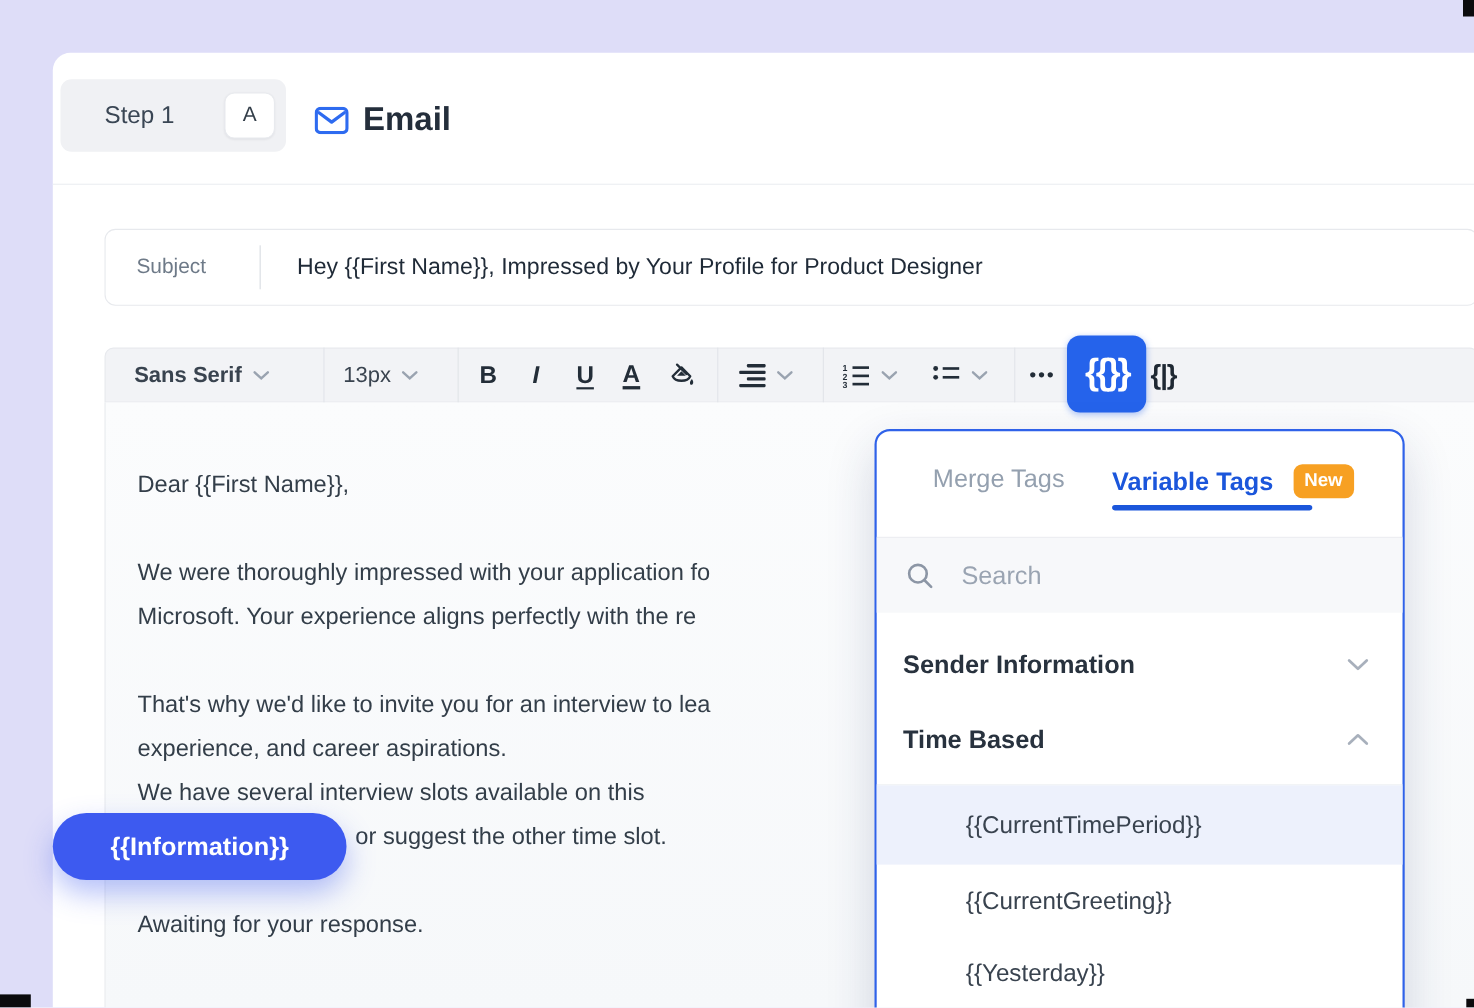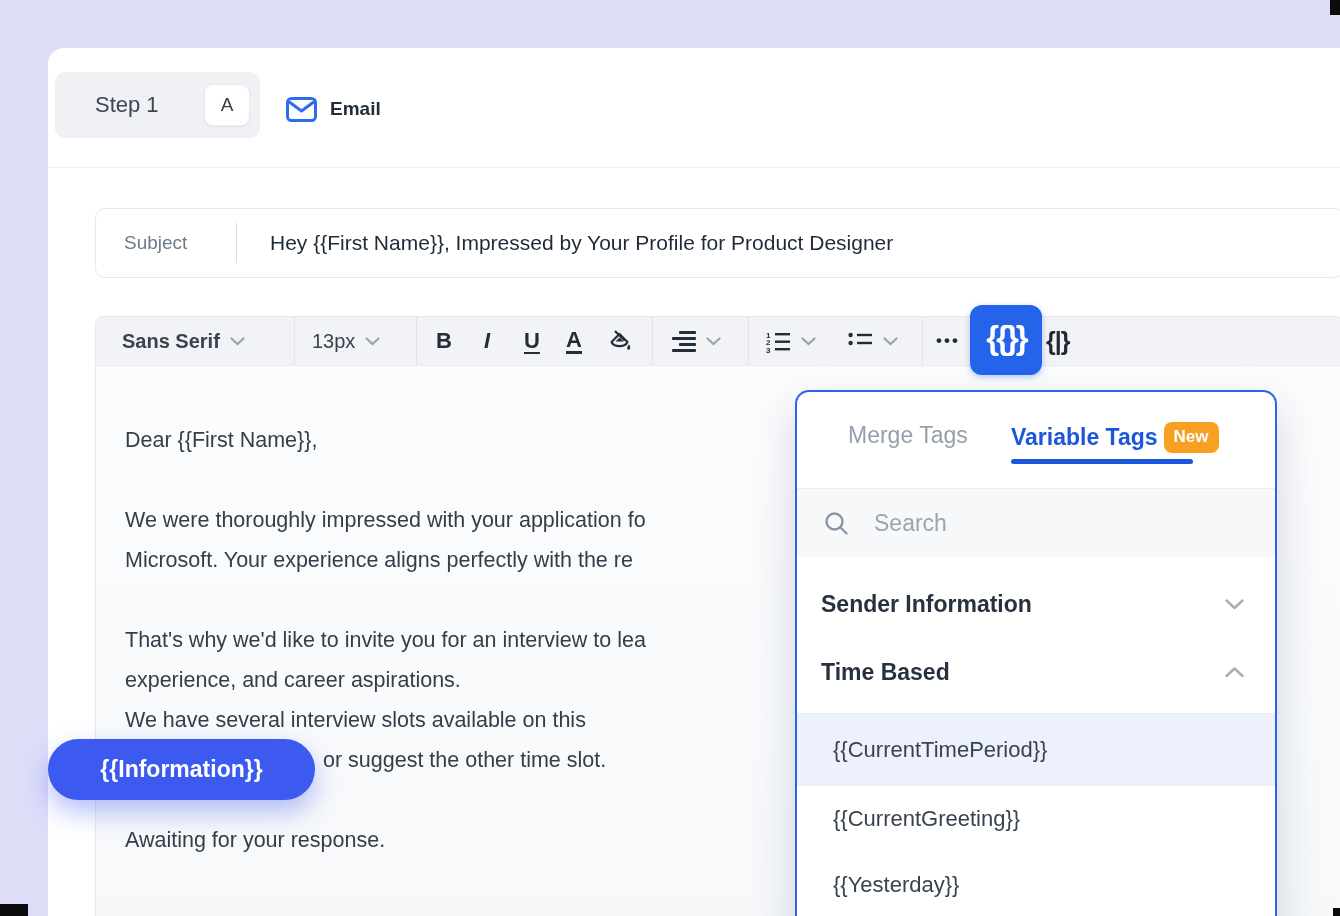--- a/index.html
+++ b/index.html
@@ -24,21 +24,21 @@
     display:flex; align-items:center; padding:0 10px 0 40px;
   }
   .step-label { font-size:22px; color:#3A4654; }
   .variant-badge {
     margin-left:auto; width:46px; height:42px; background:#FFFFFF;
     border:1px solid #E8EAEE; border-radius:9px; box-shadow:0 1px 2px rgba(16,24,40,.06);
     display:flex; align-items:center; justify-content:center;
     font-size:19px; color:#333E49;
   }
   .channel { position:absolute; left:286px; top:90px; display:flex; align-items:center; gap:13px; height:38px; }
-  .channel-label { font-size:19px; font-weight:700; color:#242E3B; }
+  .channel-label { font-size:30px; font-weight:700; color:#242E3B; }
 
   
   .subject-row {
     position:absolute; left:95px; right:-4px; top:208px; height:70px;
     background:#FFFFFF; border:1px solid #E7E9ED; border-radius:10px;
     display:flex; align-items:center; padding-left:28px;
   }
   .subject-label { font-size:19px; color:#6E7A88; font-weight:500; width:112px; }
   .subject-sep { width:1px; height:40px; background:#D8DCE2; margin-right:33px; }
   .subject-value { font-size:21px; color:#1F2A37; white-space:nowrap; }
@@ -89,32 +89,32 @@
   }
   .date-pill span { color:#FFFFFF; font-size:23px; font-weight:700; }
 
   
   .panel {
     position:absolute; left:795px; top:390px; width:482px; height:560px;
     background:#FFFFFF; border:2px solid #2F62E9; border-radius:14px;
     box-shadow:0 18px 44px rgba(34,48,102,.18); z-index:20;
   }
   .tab-inactive { position:absolute; left:24px; top:30px; font-size:23px; color:#94A0AF; font-weight:500; cursor:pointer;margin-left:27px; }
-  .tab-active { position:absolute; left:214px; top:30px; font-size:23px; color:#1B56DB; font-weight:700; cursor:pointer; display:flex; align-items:center; gap:6px; }
+  .tab-active { position:absolute; left:214px; top:30px; font-size:23px; color:#1B56DB; font-weight:700; cursor:pointer; display:flex; align-items:center; gap:18px; }
   .new-badge { background:#F7A022; color:#FFFFFF; font-size:17px; font-weight:600; border-radius:8px; padding:5px 10px 6px; }
   .tab-underline { position:absolute; left:214px; top:67px; width:182px; height:5px; background:#1B56DB; border-radius:3px; }
   .panel-div1 { position:absolute; left:0; right:0; top:96px; height:1px; background:#E9EBF0; }
   .search-row { position:absolute; left:0; right:0; top:97px; height:68px; background:#F7F8FA; display:flex; align-items:center; padding-left:26px; gap:24px; }
   .search-input { border:none; outline:none; background:transparent; font-size:23px; color:#39434F; width:330px; font-family:"Liberation Sans",sans-serif; }
   .search-input::placeholder { color:#9AA4B2; }
   .section-row { position:absolute; left:0; right:0; height:64px; display:flex; align-items:center; padding:0 30px 0 24px; cursor:pointer; }
   .section-label { font-size:23px; font-weight:600; color:#28323E; }
   .section-chev { margin-left:auto; display:flex; }
   .panel-div2 { position:absolute; left:0; right:0; top:321px; height:1px; background:#EDEFF3; }
-  .tag-item { position:absolute; left:0; right:0; display:flex; align-items:center; padding-left:36px; font-size:22px; color:#39434F; cursor:pointer; }
+  .tag-item { position:absolute; left:0; right:0; display:flex; align-items:center; padding-left:81px; font-size:22px; color:#39434F; cursor:pointer; }
   .tag-item.hl { background:#EDF1FC; }
 
   
   .art { position:absolute; background:#0B0B0D; z-index:40; }
   .art-tr { left:1330px; top:0; width:10px; height:15px; }
   .art-bl { left:0; top:904px; width:28px; height:12px; }
   .art-br { left:1333px; top:908px; width:7px; height:8px; }
 </style>
 </head>
 <body>

